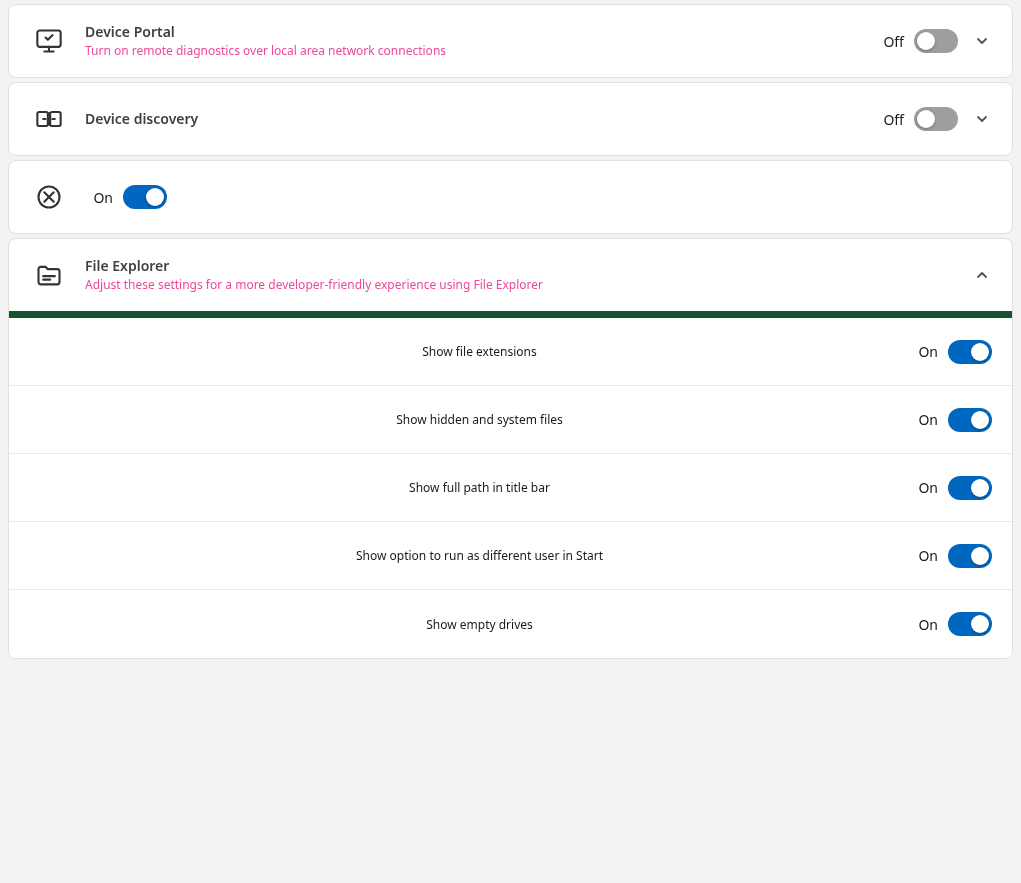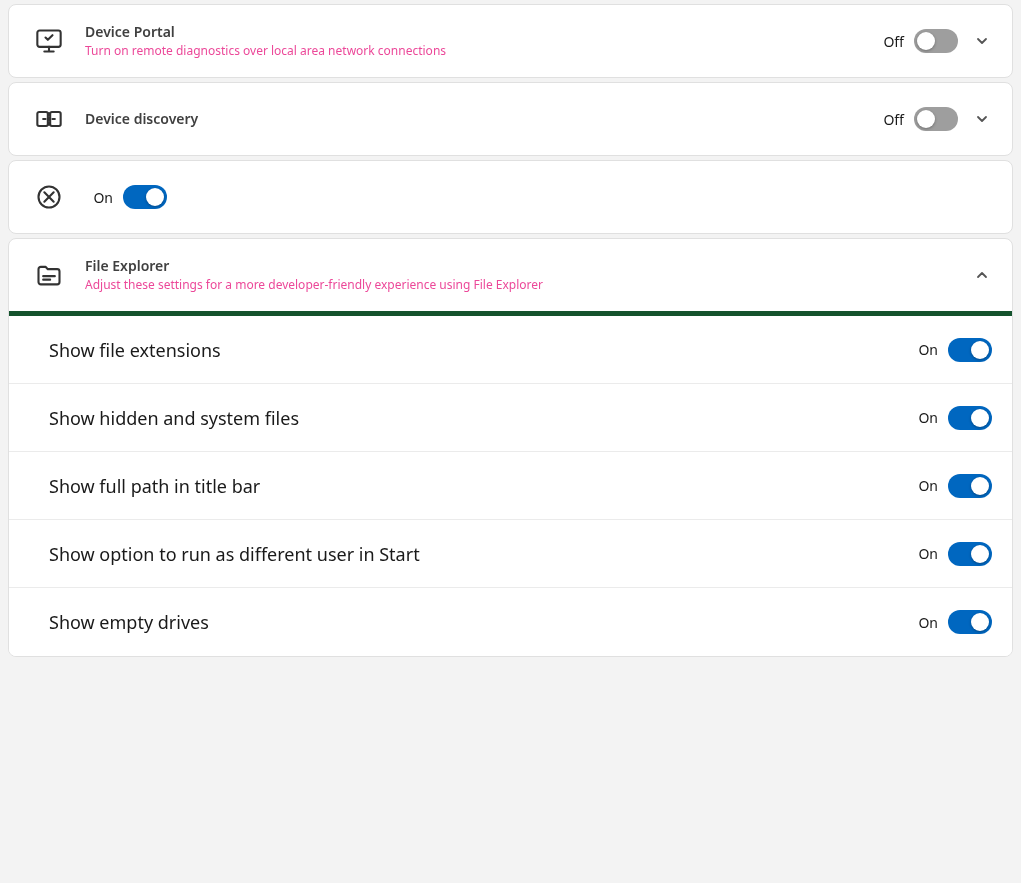--- a/index.html
+++ b/index.html
@@ -134,41 +134,42 @@
       height: 20px;
       display: flex;
       align-items: center;
       justify-content: center;
       color: #555;
       cursor: pointer;
       margin-left: 4px;
     }
 
     .group-header {
-      border-bottom: 5px solid #14532d;
+      border-bottom: 7px solid #14532d;
     }
 
     .sub-row-item {
       display: flex;
       align-items: center;
       padding: 18px 20px 18px 40px;
       border-bottom: 1px solid #ebebeb;
       background: #ffffff;
       min-height: 68px;
     }
 
     .sub-row-item:last-child {
       border-bottom: none;
     }
 
     .sub-row-text {
       flex: 1;
-      font-size: 18px;
+      font-size: 12px;
       color: #1a1a1a;
       font-weight: 400;
+      text-align: center;
     }
 
     .standalone-card {
       background: #ffffff;
       border: 1px solid #e0e0e0;
       border-radius: 8px;
       margin: 4px 8px;
       overflow: hidden;
     }
   </style>

